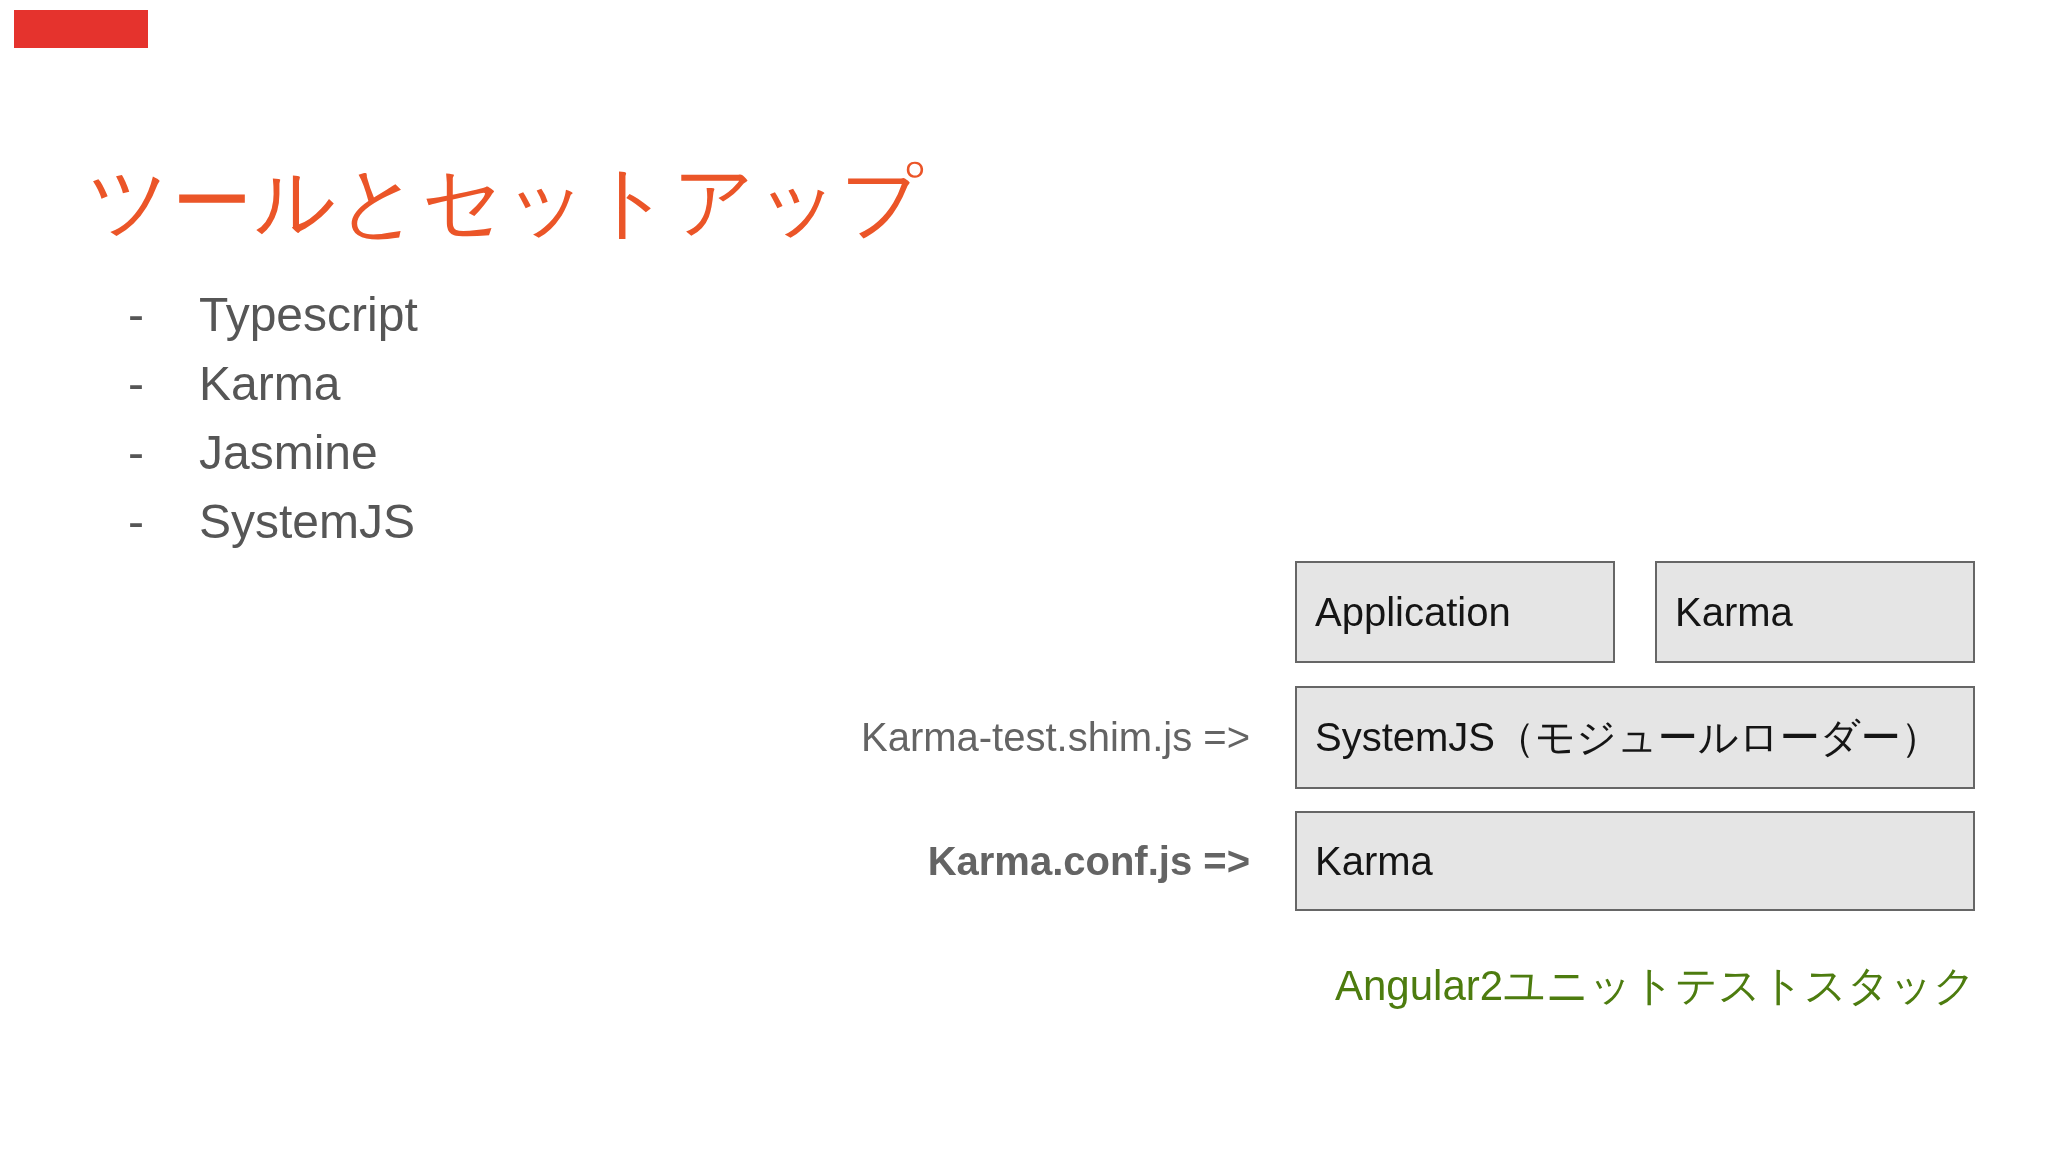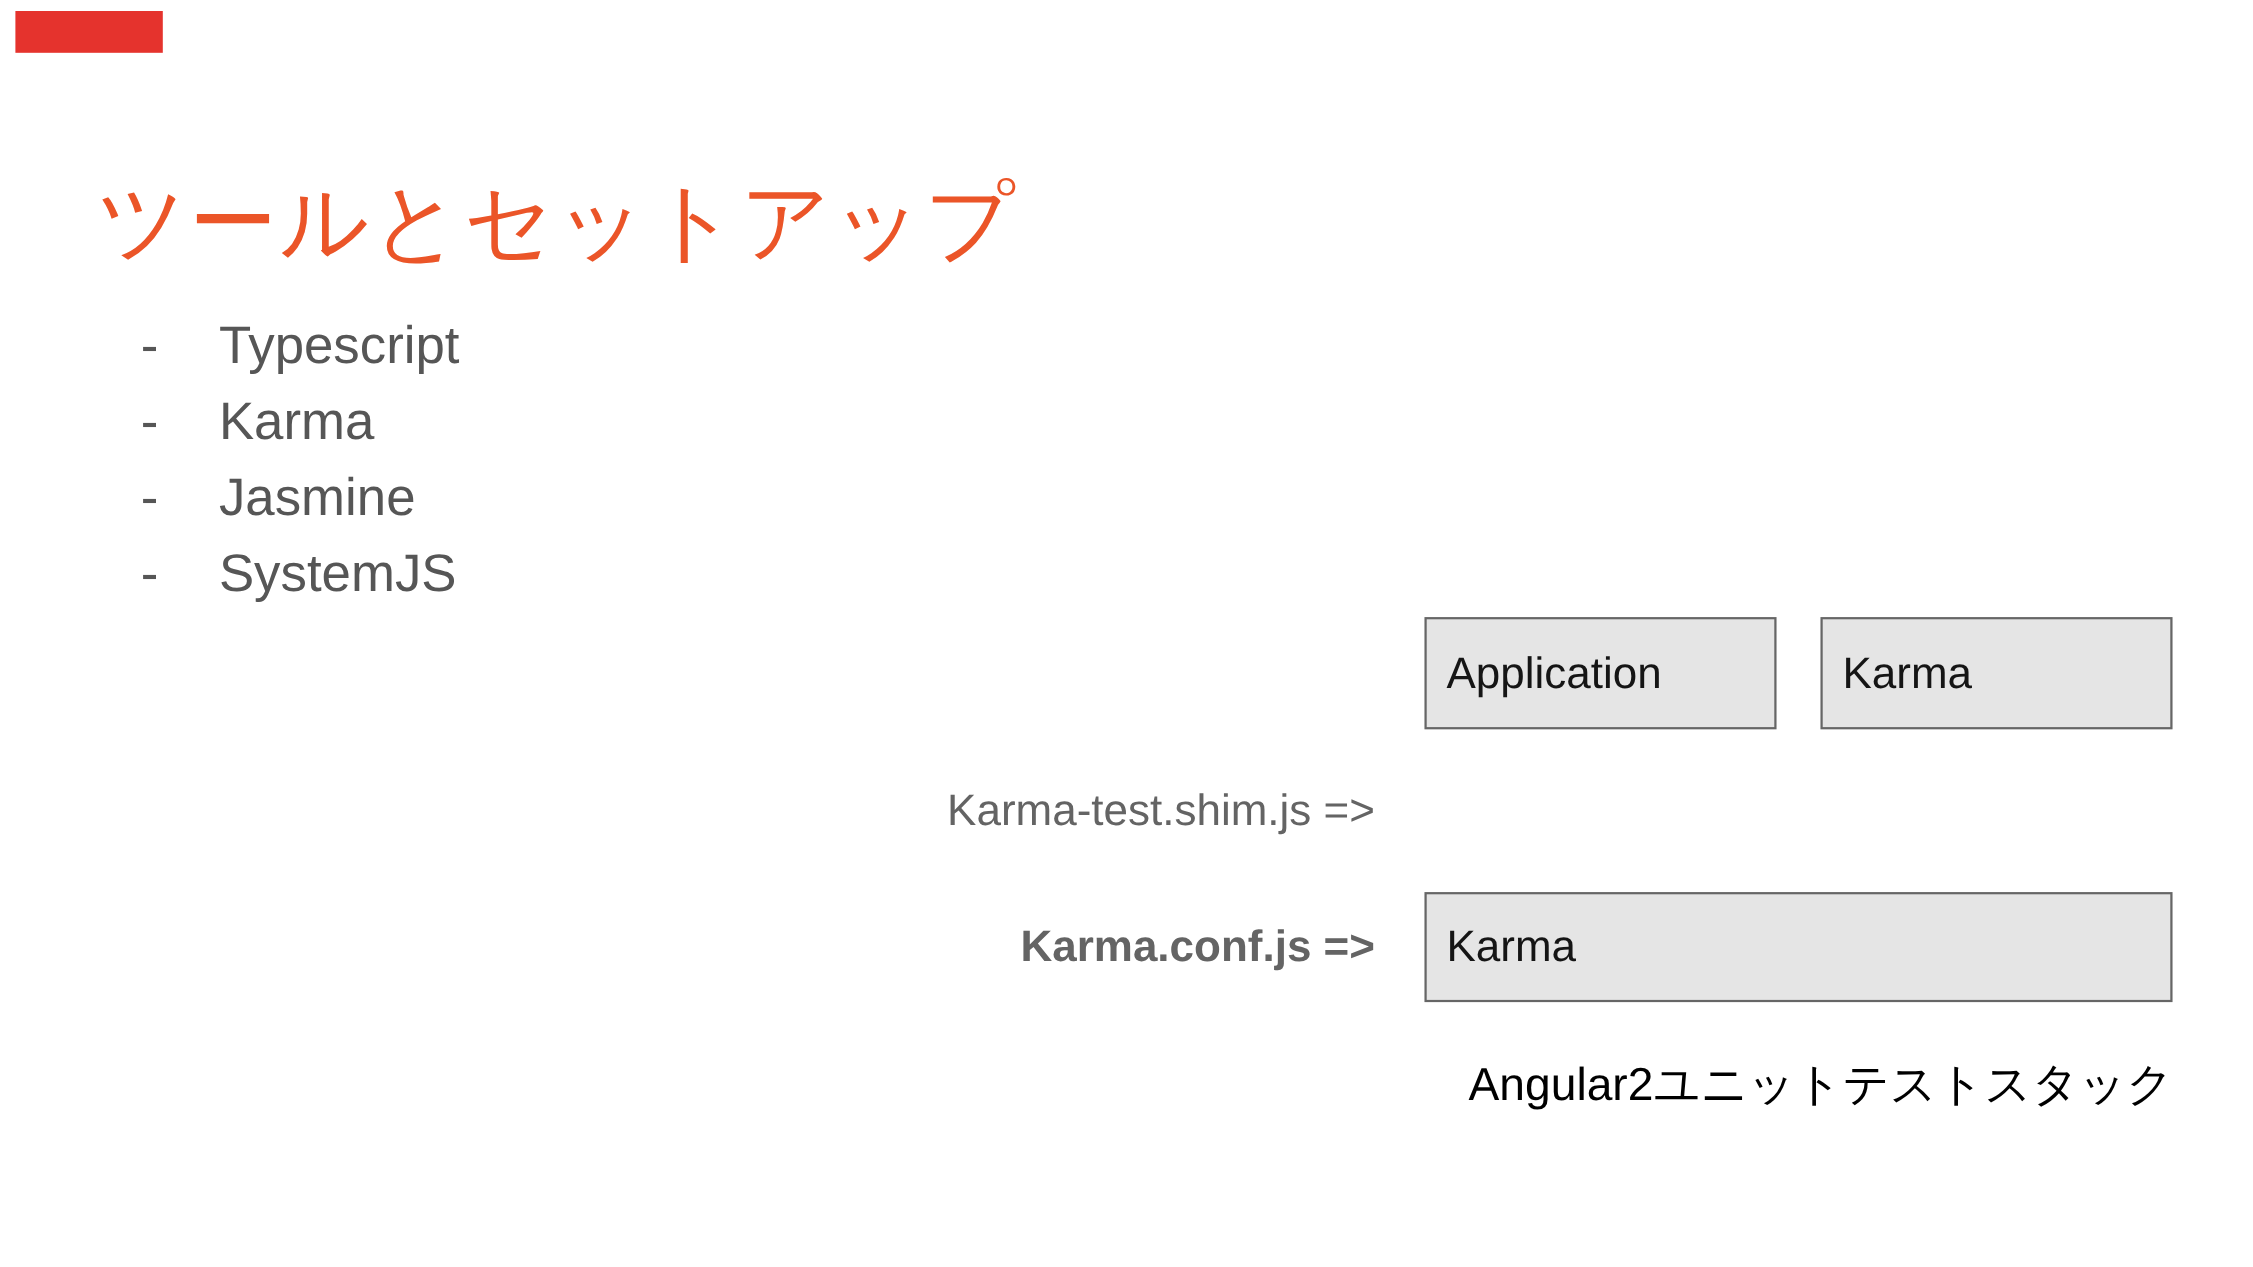--- a/index.html
+++ b/index.html
@@ -35,21 +35,21 @@
   .box-systemjs    { left:1295px; top:686px; width:680px; height:103px; }
   .box-karma       { left:1295px; top:811px; width:680px; height:100px; }
   .side-label {
     position:absolute; right:798px; height:50px; line-height:50px;
     text-align:right; font-size:40px; color:#646464; white-space:nowrap;
   }
   .label-shim { top:712px;margin-left:43px; }
   .label-conf { top:836px;font-weight:bold; }
   .caption {
     position:absolute; left:1335px; top:960px;
-    font-size:42px; line-height:52px; color:#000000; white-space:nowrap;
+    font-size:42px; line-height:52px; color:#4d7c0f; white-space:nowrap;
   }
 </style>
 </head>
 <body>
 
 <div class="slide">
 
   <div class="accent-bar"></div>
 
   <h1 class="title">ツールとセットアップ</h1>
@@ -74,20 +74,23 @@
   </ul>
 
   <div class="box box-application">
     <span>Application</span>
   </div>
 
   <div class="box box-spec">
     <span>Karma</span>
   </div>
 
+  <div class="box box-systemjs">
+    <span>SystemJS（モジュールローダー）</span>
+  </div>
 
   <div class="box box-karma">
     <span>Karma</span>
   </div>
 
   <div class="side-label label-shim">Karma-test.shim.js =&gt;</div>
 
   <div class="side-label label-conf">Karma.conf.js =&gt;</div>
 
   <div class="caption">Angular2ユニットテストスタック</div>

